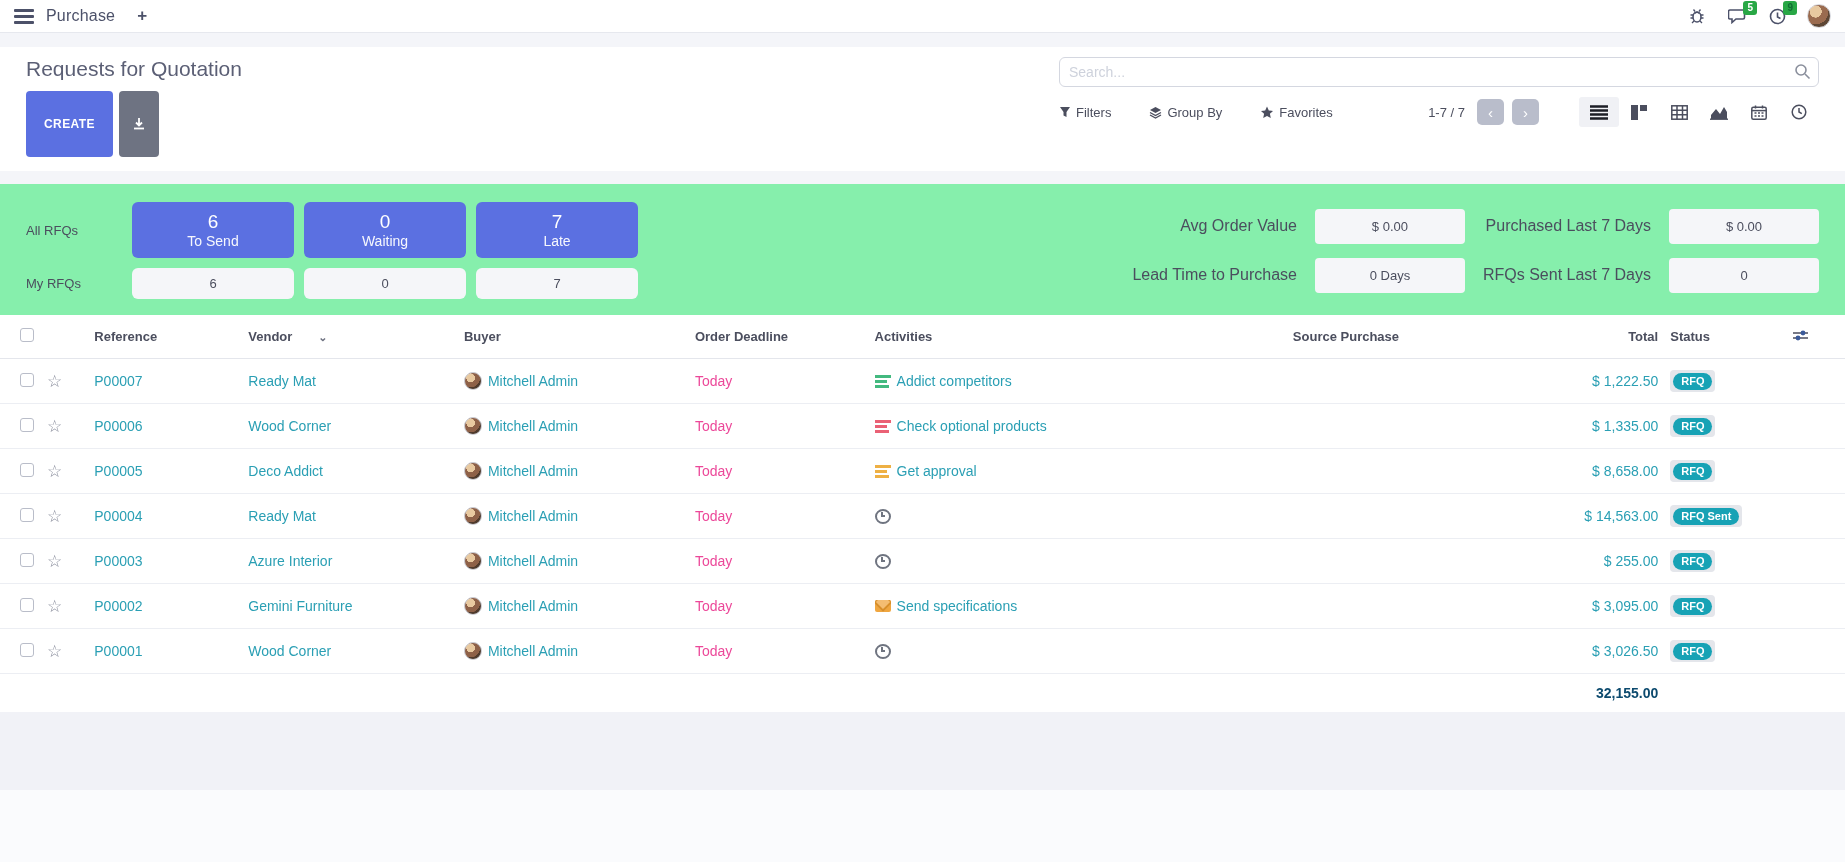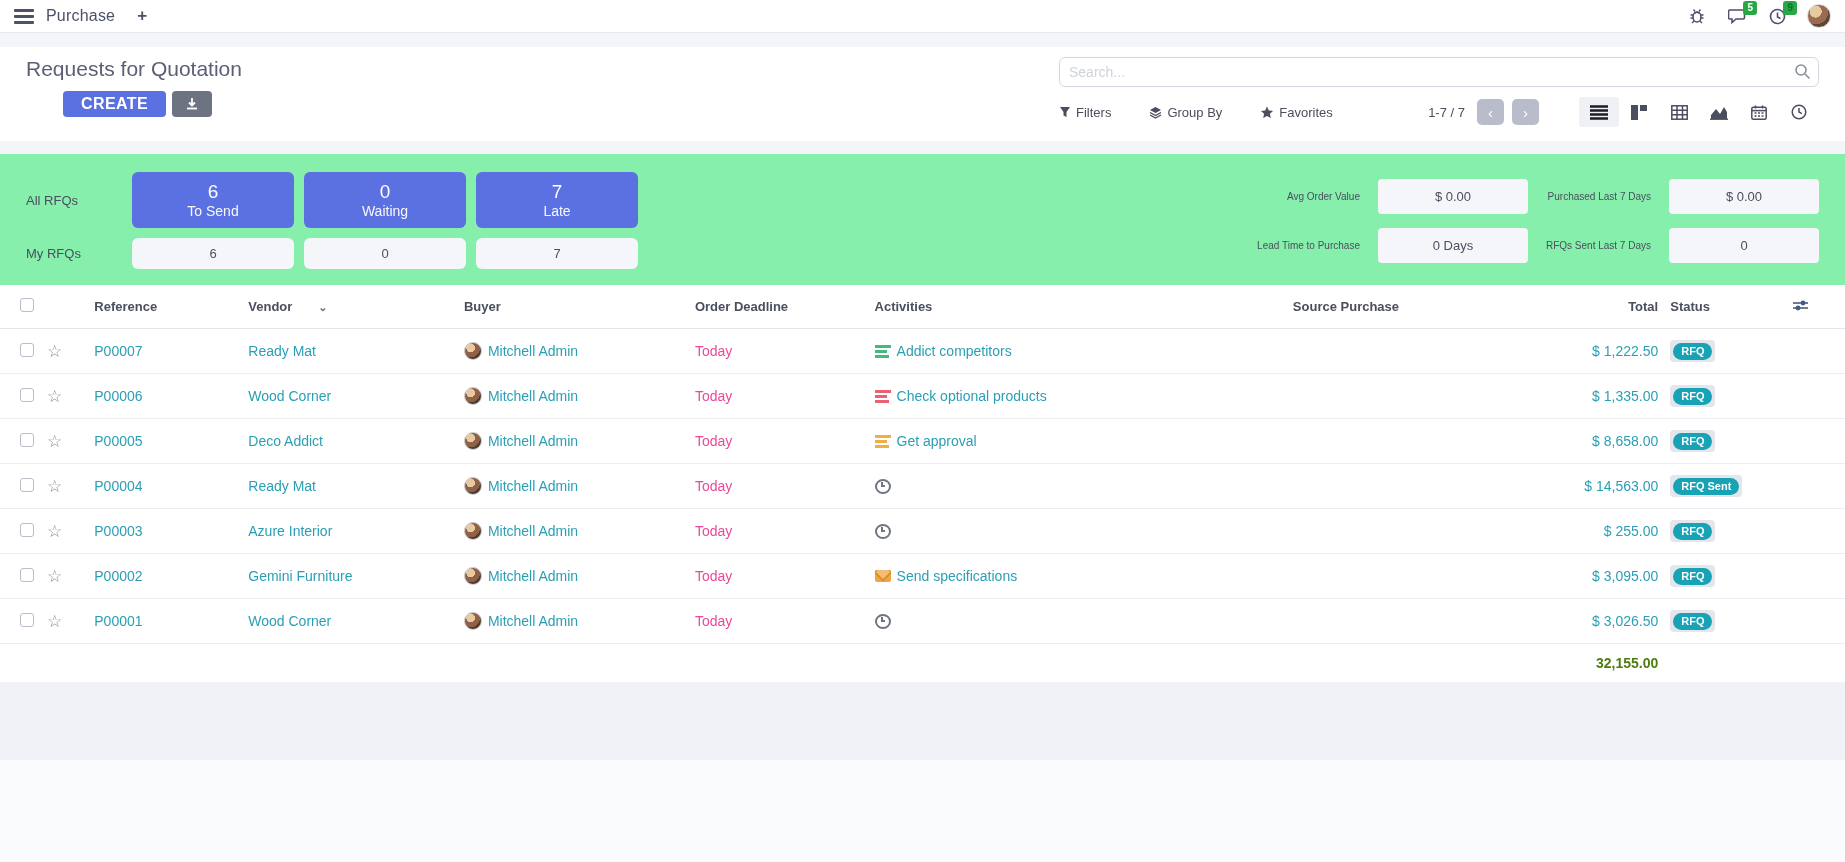--- a/index.html
+++ b/index.html
@@ -17,21 +17,21 @@
   .nav-ico svg { display:block; }
   .nav-badge { position:absolute; top:-5px; right:-10px; background:#28a745; color:#fff; font-size:10px; font-weight:700; padding:1px 4px; border-radius:3px; line-height:12px; }
   .nav-badge.dim { color:#116e33; }
   .avatar { width:24px; height:24px; border-radius:50%; background:radial-gradient(circle at 35% 30%, #e8c9a0 0 28%, #9a6b4f 29% 60%, #5d4634 61%); border:1px solid #d8dae0; cursor:pointer; }
 
   
   .cp-gap { height:14px; background:#f4f5f9; }
   .control-panel { background:#fff; padding:10px 26px 14px; display:flex; justify-content:space-between; }
   .page-title { font-size:21px; color:#5b5f75; font-weight:400; margin-bottom:10px; }
   .btn-row { display:flex; gap:6px; }
-  .btn-create { background:#5b70e1; color:#fff; border:none; font-size:16px; font-weight:600; letter-spacing:.4px; padding:4px 18px; border-radius:4px; cursor:pointer; font-family:inherit;margin-left:37px; }
+  .btn-create { background:#5b70e1; color:#fff; border:none; font-size:12px; font-weight:600; letter-spacing:.4px; padding:26px 18px; border-radius:4px; cursor:pointer; font-family:inherit; }
   .btn-export { background:#6e7382; border:none; width:40px; border-radius:4px; cursor:pointer; display:flex; align-items:center; justify-content:center; }
   .cp-right { width:760px; }
   .search-wrap { position:relative; }
   .search-input { width:100%; height:30px; border:1px solid #d4d7e0; border-radius:6px; padding:0 30px 0 9px; font-size:14px; color:#4b4e5e; font-family:inherit; outline:none; }
   .search-input::placeholder { color:#ced2dc; }
   .search-ico { position:absolute; right:8px; top:6px; }
   .cp-bottom { display:flex; align-items:center; margin-top:10px; }
   .sf-item { display:flex; align-items:center; gap:5px; font-size:13px; color:#4b4e5e; margin-right:38px; cursor:pointer; }
   .pager { margin-left:auto; display:flex; align-items:center; gap:8px; }
   .pager-text { font-size:13px; color:#4b4e5e; margin-right:4px; }
@@ -44,21 +44,21 @@
   
   .dash-gap { height:13px; background:#f4f5f9; }
   .dashboard { background:#86efac; padding:18px 26px 16px; display:flex; justify-content:space-between; }
   .dash-left { display:grid; grid-template-columns:96px 162px 162px 162px; gap:10px 10px; align-items:center; }
   .dash-row-label { font-size:13px; color:#4b4e5e; }
   .card-blue { background:#5b70e1; color:#fff; border-radius:6px; text-align:center; padding:8px 0 9px; cursor:pointer; }
   .card-blue .v { font-size:19px; line-height:23px; }
   .card-blue .l { font-size:14px; opacity:.95; }
   .card-lite { background:#f5f6f9; border-radius:6px; text-align:center; padding:8px 0; font-size:13px; color:#4b4e5e; cursor:pointer; }
   .dash-right { display:grid; grid-template-columns:auto 150px auto 150px; gap:14px 18px; align-items:center; align-content:center; }
-  .stat-label { font-size:10px; color:#4b4e5e; text-align:right; }
+  .stat-label { font-size:16px; color:#4b4e5e; text-align:right; }
   .stat-box { background:#f5f6f9; border-radius:4px; text-align:center; padding:10px 0; font-size:13px; color:#4b4e5e; }
 
   
   .list-table { width:100%; border-collapse:collapse; background:#fff; table-layout:fixed; }
   .list-table th { font-size:13px; font-weight:700; color:#4b4e5e; text-align:left; padding:13px 6px; border-bottom:1px solid #e4e6ec; }
   .list-table td { font-size:14px; padding:11px 6px; border-bottom:1px solid #eceef3; background:#fff; }
   .col-chk { width:40px; } .col-star { width:46px; } .col-ref { width:150px; } .col-ven { width:210px; }
   .col-buy { width:225px; } .col-dl { width:175px; } .col-act { width:335px; } .col-src { width:260px; }
   .col-tot { width:180px; } .col-st { width:120px; } .col-cog { width:56px; }
   th.t-right, td.t-right { text-align:right; }
@@ -77,21 +77,21 @@
   .act-icon[data-icon="tasks-green"] { background-image:linear-gradient(#43b97f,#43b97f),linear-gradient(#43b97f,#43b97f),linear-gradient(#43b97f,#43b97f); background-repeat:no-repeat; background-size:16px 3px,12px 3px,14px 3px; background-position:0 1px,0 6px,0 11px; }
   .act-icon[data-icon="tasks-red"] { background-image:linear-gradient(#ea6175,#ea6175),linear-gradient(#ea6175,#ea6175),linear-gradient(#ea6175,#ea6175); background-repeat:no-repeat; background-size:16px 3px,12px 3px,14px 3px; background-position:0 1px,0 6px,0 11px; }
   .act-icon[data-icon="tasks-yellow"] { background-image:linear-gradient(#eeb044,#eeb044),linear-gradient(#eeb044,#eeb044),linear-gradient(#eeb044,#eeb044); background-repeat:no-repeat; background-size:16px 3px,12px 3px,14px 3px; background-position:0 1px,0 6px,0 11px; }
   .act-icon[data-icon="clock"] { width:15px; height:15px; border:2px solid #6f7480; border-radius:50%; position:relative; }
   .act-icon[data-icon="clock"]::before { content:""; position:absolute; left:4.5px; top:1.5px; width:2px; height:4.5px; background:#6f7480; }
   .act-icon[data-icon="clock"]::after { content:""; position:absolute; left:4.5px; top:4.5px; width:3.5px; height:2px; background:#6f7480; }
   .act-icon[data-icon="envelope"] { height:12px; background:#f0a63f; border-radius:2px; position:relative; overflow:hidden; }
   .act-icon[data-icon="envelope"]::before { content:""; position:absolute; top:-5px; left:1px; width:10px; height:10px; background:#fff4; border:2px solid #d88f2a; transform:rotate(45deg); }
   .badge-wrap { background:#e4e6eb; border-radius:4px; padding:2px 3px; display:inline-block;text-align:center; }
   .status-badge { background:#17a2b5; color:#fff; font-size:11px; font-weight:700; border-radius:10px; padding:2px 8px 3px; white-space:nowrap; display:inline-block; }
-  .footer-total { font-size:13px; font-weight:700; color:#4d7c0f; }
+  .footer-total { font-size:13px; font-weight:700; color:#0c4a6e; }
   .below-fill { height:78px; background:#f1f2f7; }
   .below-fill2 { background:#fafbfd; height:130px; }
 </style>
 </head>
 <body>
 
 <div class="navbar">
   <div class="menu-toggle">
       <i></i>
       <i></i>

